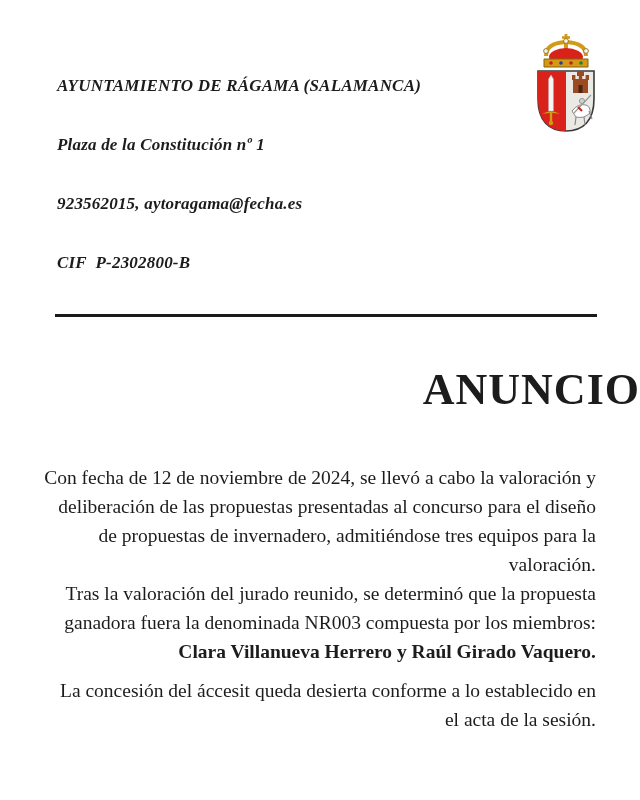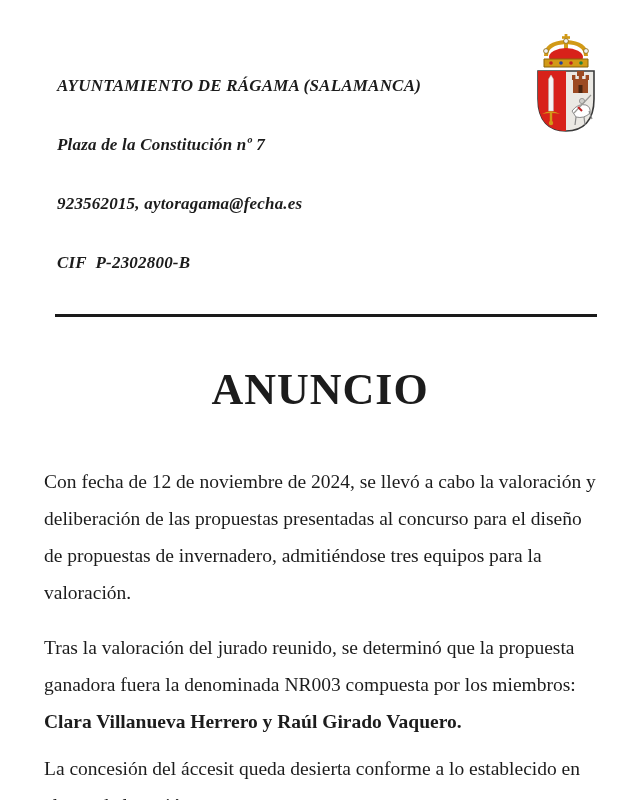--- a/index.html
+++ b/index.html
@@ -38,49 +38,49 @@
     height: 100px;
   }
   .rule {
     margin: 3px 43px 0 55px;
     border-top: 3px solid var(--ink, #1a1a1a);
   }
 
   
   .doc-title {
     margin: 50px 0 0 0;
-    text-align: center;
+    text-align: right;
     font-size: 44px;
     line-height: 46px;
     font-weight: bold;
     letter-spacing: 1px;
   }
 
   
   .para {
     width: 552px;
     margin: 0 auto;
-    text-align: left;
+    text-align: right;
     font-size: 19.5px;
-    line-height: 37px;
+    line-height: 29px;
   }
   .p1 { margin-top: 50px; }
-  .p2 { margin-top: 18px; }
+  .p2 { }
   .p3 { margin-top: 10px; }
   .para b { font-weight: bold; }
 </style>
 </head>
 <body>
 
 <div class="page">
 
   <div class="letterhead">
     <div class="hdr-text">
       <div>AYUNTAMIENTO DE RÁGAMA (SALAMANCA)</div>
-      <div>Plaza de la Constitución nº 7</div>
+      <div>Plaza de la Constitución nº 1</div>
       <div>923562015, aytoragama@fecha.es</div>
       <div>CIF  P-2302800-B</div>
     </div>
 
     <div class="crest">
       <svg viewBox="0 0 64 100" width="64" height="100">
 
         <rect x="30.6" y="1" width="2.8" height="8" fill="var(--crest-gold)"></rect>
         <rect x="28" y="3.2" width="8" height="2.6" fill="var(--crest-gold)"></rect>
 

